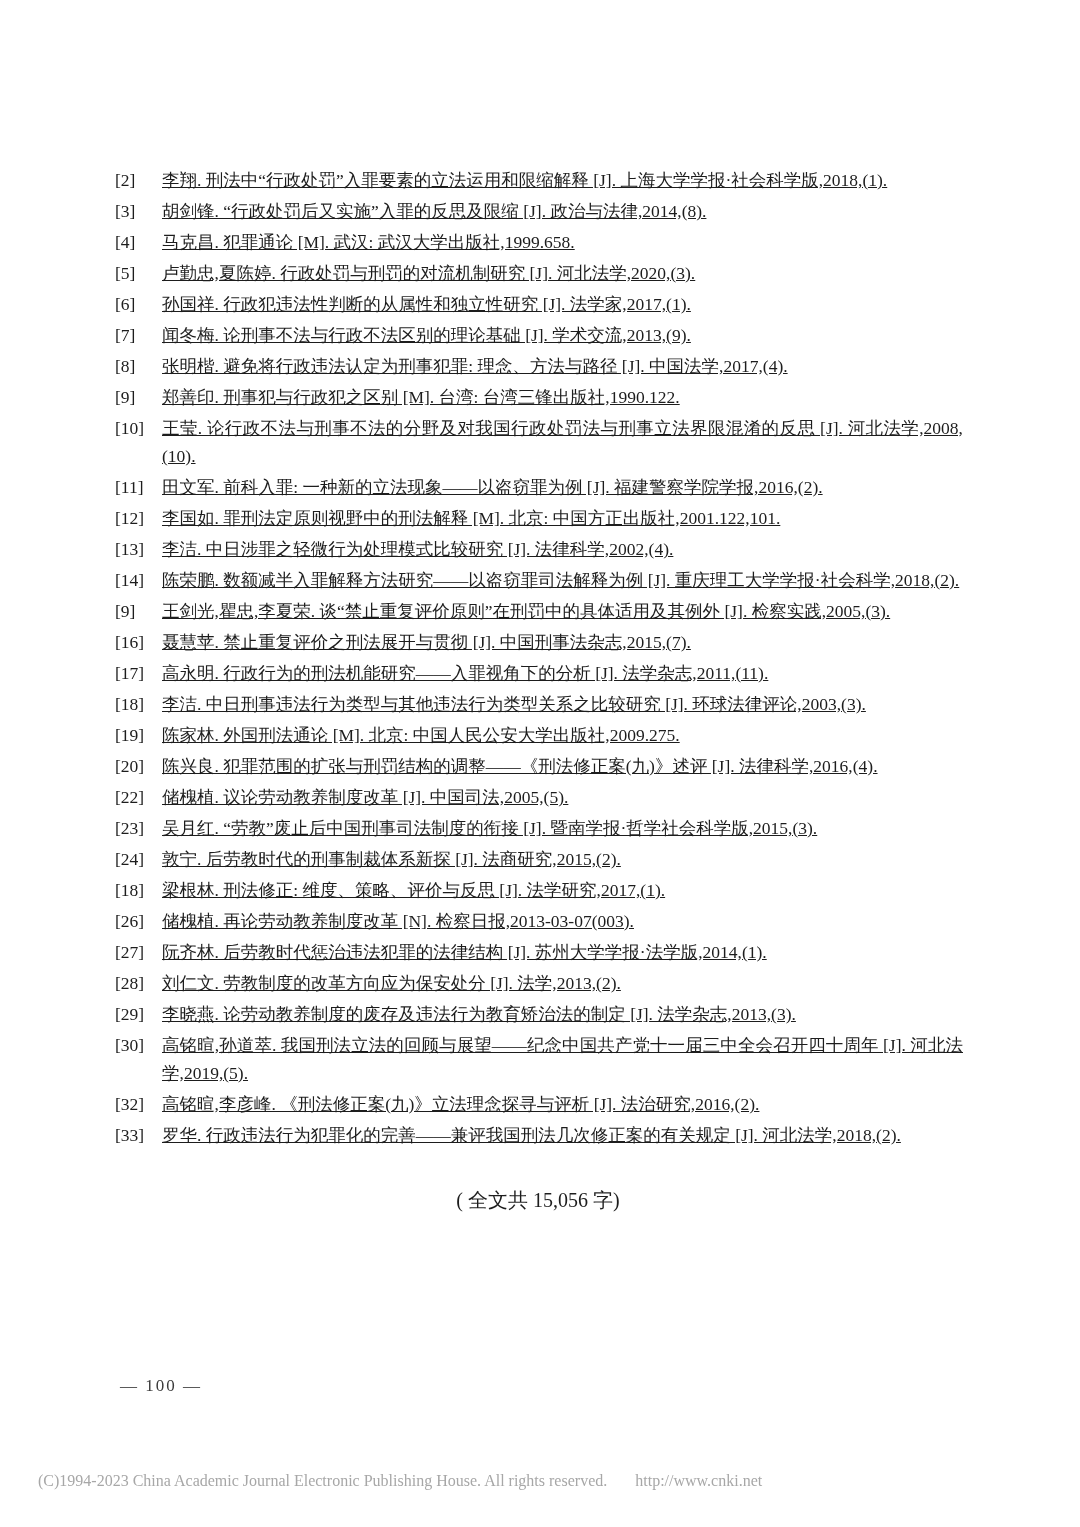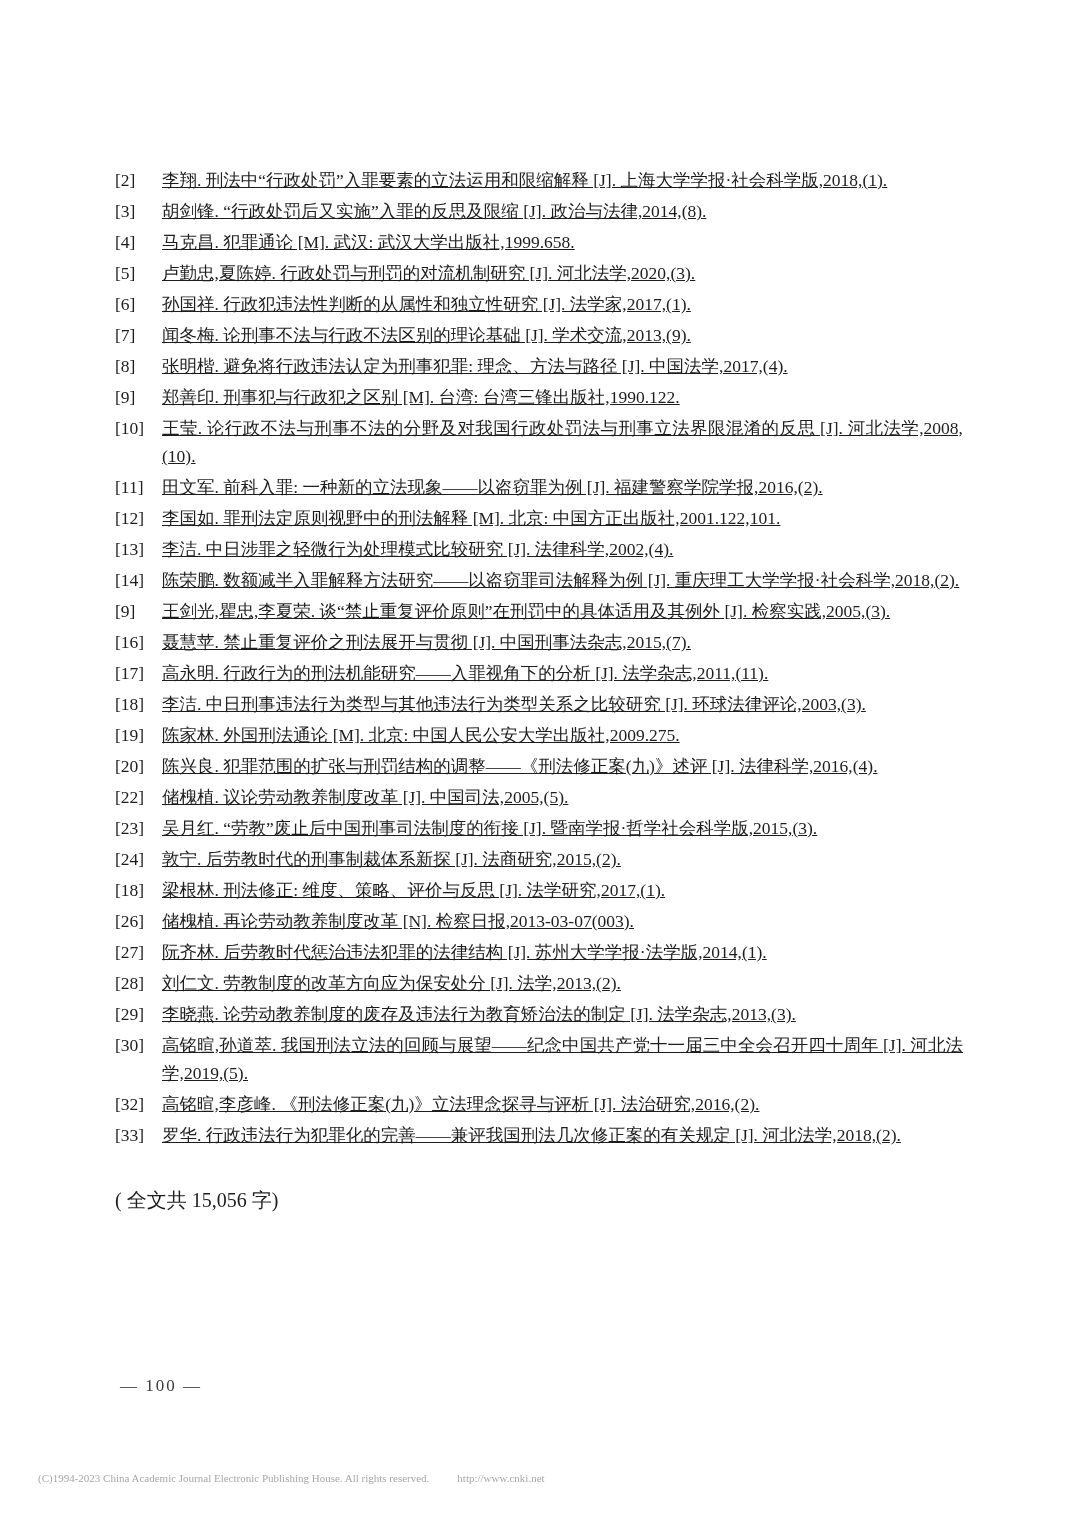--- a/index.html
+++ b/index.html
@@ -31,37 +31,37 @@
   .ref-num {
     flex: 0 0 47px;
     white-space: nowrap;
   }
   .ref-text {
     flex: 1 1 auto;
     text-decoration: underline;
   }
   .word-count {
     margin-top: 38px;
-    text-align: left;
+    text-align: center;
     font-size: 20px;
     color: #1d1d1d;
     padding-right: 2px;
   }
   .page-number {
     position: absolute;
     top: 1376px; left: 120px;
     font-size: 17px;
     color: #3c3c3c;
     letter-spacing: 2px;
   }
   .footer {
     position: absolute;
     top: 1472px; left: 38px;
     width: 1010px;
-    font-size: 11px;
+    font-size: 16px;
     color: #a7a7a7;
     display: flex;
     align-items: flex-start;
   }
   .footer-url { margin-left: 28px; }
 </style>
 </head>
 <body>
 
 <div class="page">

